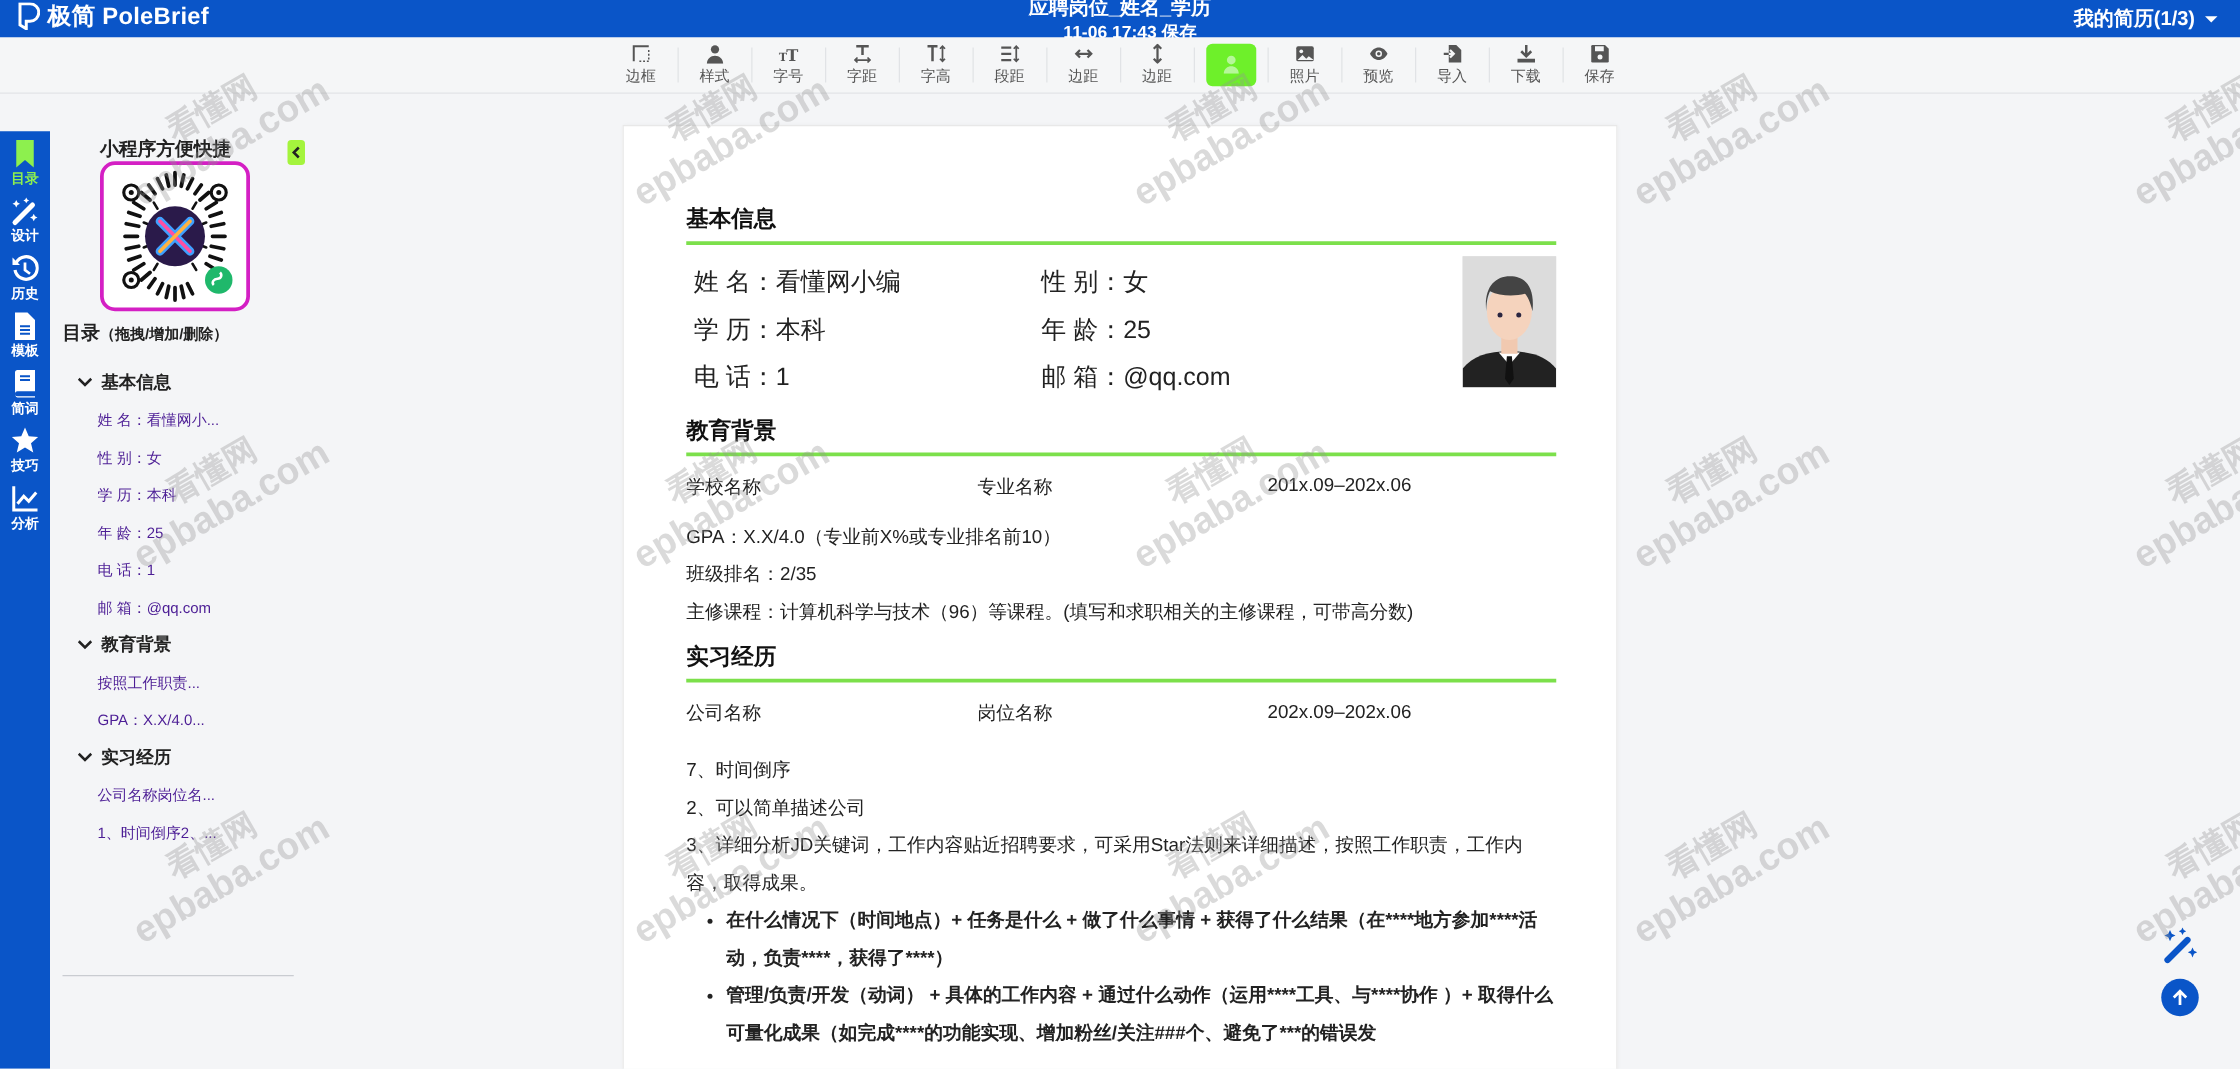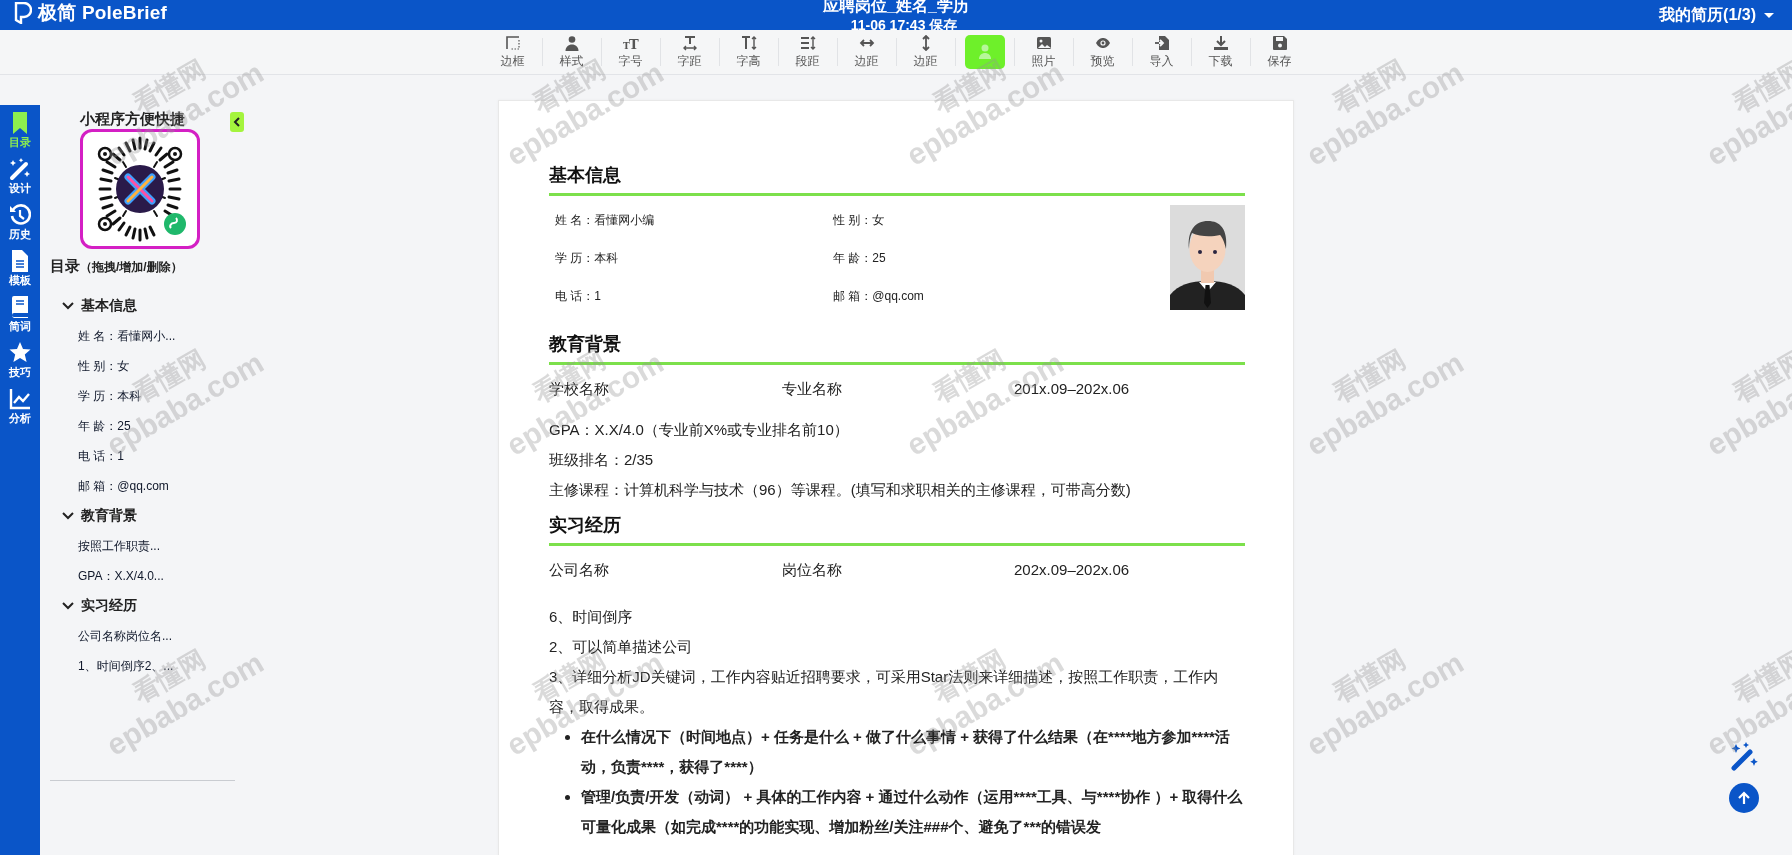--- a/index.html
+++ b/index.html
@@ -35,29 +35,29 @@
   .panel { position: absolute; left: 40px; top: 105px; width: 200px; height: 750px; background: #f4f5f7; }
   .qr-title { position: absolute; left: 40px; top: 5px; font-size: 15px; font-weight: bold; color: #222; }
   .qr-box { position: absolute; left: 40px; top: 24px; width: 120px; height: 120px; border: 3px solid #d41fc4; border-radius: 12px; background: #fff; overflow: hidden; }
   .collapse-btn { position: absolute; left: 190px; top: 7px; width: 14px; height: 20px; background: #a4f43d; border-radius: 3px; display: flex; align-items: center; justify-content: center; cursor: pointer; }
   .toc-title { position: absolute; left: 10px; top: 152px; font-size: 15px; font-weight: bold; color: #222; }
   .toc-title small { font-size: 12px; font-weight: bold; }
   .toc { position: absolute; left: 22px; top: 186px; width: 170px; }
   .toc-group { margin-bottom: 0; }
   .toc-head { display: flex; align-items: center; font-size: 14px; font-weight: bold; color: #222; height: 30px; cursor: pointer; }
   .toc-head .chev { width: 12px; height: 12px; margin-right: 7px; }
-  .toc-item { font-size: 12px; color: #0f172a; height: 30px; line-height: 30px; padding-left: 16px; white-space: nowrap; overflow: hidden; cursor: grab; }
+  .toc-item { font-size: 12px; color: #4c1d95; height: 30px; line-height: 30px; padding-left: 16px; white-space: nowrap; overflow: hidden; cursor: grab; }
   .toc-divider { position: absolute; left: 10px; top: 675px; width: 185px; height: 1px; background: #c9ccd1; }
 
   
   .paper { position: absolute; left: 498px; top: 100px; width: 796px; height: 760px; background: #fff; border: 1px solid #e8e8e8; box-shadow: 0 0 3px rgba(0,0,0,0.04); }
   .content { position: absolute; left: 50px; top: 62px; width: 696px; font-size: 15px; color: #222; }
   .sec-title { font-size: 18px; font-weight: bold; color: #111; padding-bottom: 6px; border-bottom: 3px solid #7ce04b; margin-bottom: 6px; }
   .info-grid { position: relative; height: 130px; }
-  .info-cell { position: absolute; font-size: 12px; }
+  .info-cell { position: absolute; font-size: 20px; }
   .photo { position: absolute; right: 0; top: 3px; width: 75px; height: 105px; background: #dcdcdc; overflow: hidden; }
   .row3 { position: relative; height: 40px; display: flex; align-items: center; }
   .row3 span { position: absolute; top: 9px; }
   .line { line-height: 30px; }
   .bullet-list { padding-left: 32px; }
   .bullet-list li { line-height: 30px; font-weight: bold; }
 
   
   .fab-magic { position: absolute; left: 1728px; top: 740px; width: 32px; height: 32px; cursor: pointer; }
   .fab-up { position: absolute; left: 1729px; top: 783px; width: 30px; height: 30px; border-radius: 50%; background: #0a55c8; display: flex; align-items: center; justify-content: center; cursor: pointer; }
@@ -354,21 +354,21 @@
     <div class="line">主修课程：计算机科学与技术（96）等课程。(填写和求职相关的主修课程，可带高分数)</div>
     <div style="height:8px"></div>
 
     <div class="sec-title">实习经历</div>
     <div class="row3">
       <span style="left:0;">公司名称</span>
       <span style="left:233px;">岗位名称</span>
       <span style="left:465px;">202x.09–202x.06</span>
     </div>
     <div style="height:10px"></div>
-    <div class="line">6、时间倒序</div>
+    <div class="line">7、时间倒序</div>
     <div class="line">2、可以简单描述公司</div>
     <div class="line">3、详细分析JD关键词，工作内容贴近招聘要求，可采用Star法则来详细描述，按照工作职责，工作内容，取得成果。</div>
     <ul class="bullet-list">
       <li>在什么情况下（时间地点）+ 任务是什么 + 做了什么事情 + 获得了什么结果（在****地方参加****活动，负责****，获得了****）</li>
       <li>管理/负责/开发（动词） + 具体的工作内容 + 通过什么动作（运用****工具、与****协作 ）+ 取得什么可量化成果（如完成****的功能实现、增加粉丝/关注###个、避免了***的错误发</li>
     </ul>
   </div>
 </div>
 
 <svg class="fab-magic" viewBox="0 0 32 32">

